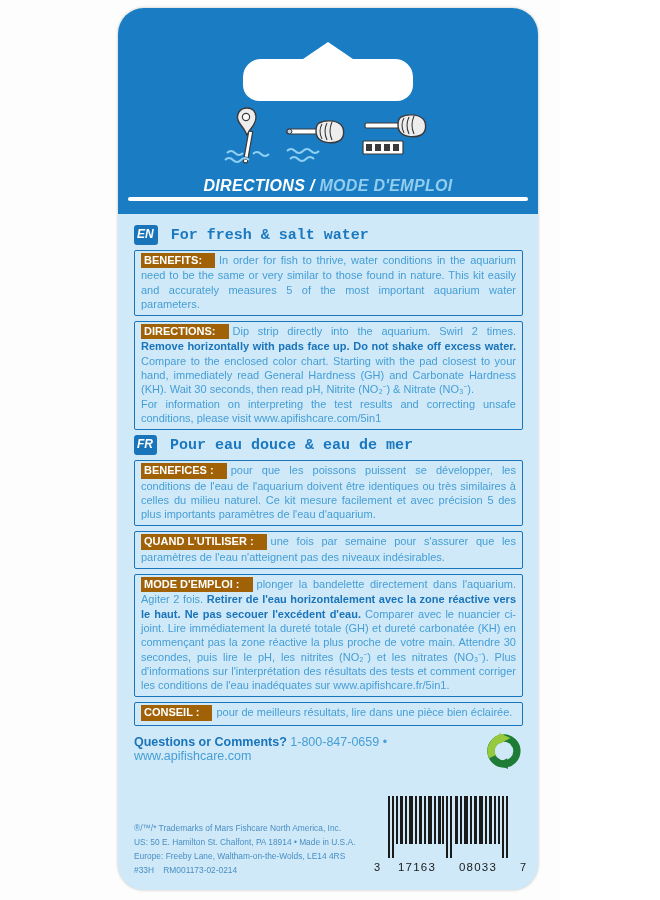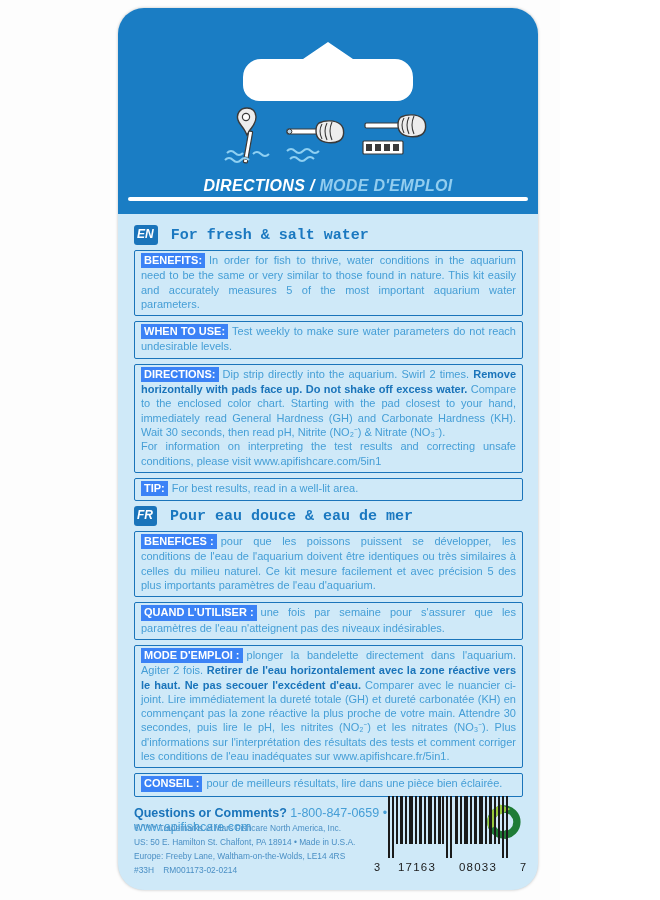--- a/index.html
+++ b/index.html
@@ -17,21 +17,21 @@
   .header-line{position:absolute;left:10px;right:10px;bottom:13px;height:4px;background:#ffffff;border-radius:2px;}
   
   .body{position:relative;padding:9px 15px 0 16px;height:676px;box-sizing:border-box;}
   .lang-row{display:flex;align-items:center;gap:13px;margin:2px 0 5px 0;}
   .lang-badge{display:inline-block;background:#1a74ba;color:#fff;font-weight:bold;font-style:italic;
               font-size:12px;line-height:17px;padding:1px 4px 2px 3px;border-radius:3px;}
   .lang-heading{font-size:15px;font-weight:bold;color:#1a78c0;font-family:Liberation Mono, monospace;}
   .sec{border:1.5px solid #1a74ba;border-radius:2px;background:transparent;
        padding:2px 6px 4px 6px;margin-bottom:5px;color:#459ed6;font-size:11px;line-height:1.3;}
   .sec p{margin:0;text-align:justify;}
-  .chip{background:#3b82f6;color:#ffffff;font-weight:bold;padding:0 3px 1px 3px;margin-right:4px;
+  .chip{background:#a16207;color:#ffffff;font-weight:bold;padding:0 13px 1px 3px;margin-right:4px;
         white-space:nowrap;display:inline-block;}
   .bold-dk{color:#1a74ba;font-weight:bold;}
   
   .footer-row{display:flex;justify-content:flex-end;align-items:flex-start;margin-top:6px;padding-right:1px;}
   .q-line{font-size:12.5px;color:#459ed6;padding-top:3px;}
   .q-label{font-weight:bold;color:#1a74ba;}
   
   .fine-print{position:absolute;left:16px;bottom:12px;width:260px;font-size:9px;line-height:1.55;
               color:#4a8fc4;transform:scaleX(.93);transform-origin:left bottom;}
   .fine-print div{white-space:nowrap;}
@@ -99,34 +99,28 @@
 
       <div class="lang-row">
         <span class="lang-badge">EN</span>
         <span class="lang-heading">For fresh &amp; salt water</span>
       </div>
 
       <div class="sec">
         <p><span class="chip">BENEFITS:</span><span>In order for fish to thrive, water conditions in the aquarium need to be the same or very similar to those found in nature. This kit easily and accurately measures 5 of the most important aquarium water parameters.</span></p>
       </div>
 
-      <div class="sec">
-        <p><span class="chip">WHEN TO USE:</span><span>Test weekly to make sure water parameters do not reach undesirable levels.</span></p>
-      </div>
 
       <div class="sec">
         <p>
           <span class="chip">DIRECTIONS:</span><span>Dip strip directly into the aquarium. Swirl 2 times. </span><span class="bold-dk">Remove horizontally with pads face up. Do not shake off excess water.</span><span> Compare to the enclosed color chart. Starting with the pad closest to your hand, immediately read General Hardness (GH) and Carbonate Hardness (KH). Wait 30 seconds, then read pH, Nitrite (NO₂⁻) &amp; Nitrate (NO₃⁻).</span>
         </p>
         <p><span>For information on interpreting the test results and correcting unsafe conditions, please visit www.apifishcare.com/5in1</span></p>
       </div>
 
-      <div class="sec">
-        <p><span class="chip">TIP:</span><span>For best results, read in a well-lit area.</span></p>
-      </div>
 
       <div class="lang-row">
         <span class="lang-badge">FR</span>
         <span class="lang-heading">Pour eau douce &amp; eau de mer</span>
       </div>
 
       <div class="sec">
         <p><span class="chip">BENEFICES :</span><span>pour que les poissons puissent se développer, les conditions de l'eau de l'aquarium doivent être identiques ou très similaires à celles du milieu naturel. Ce kit mesure facilement et avec précision 5 des plus importants paramètres de l'eau d'aquarium.</span></p>
       </div>
 

